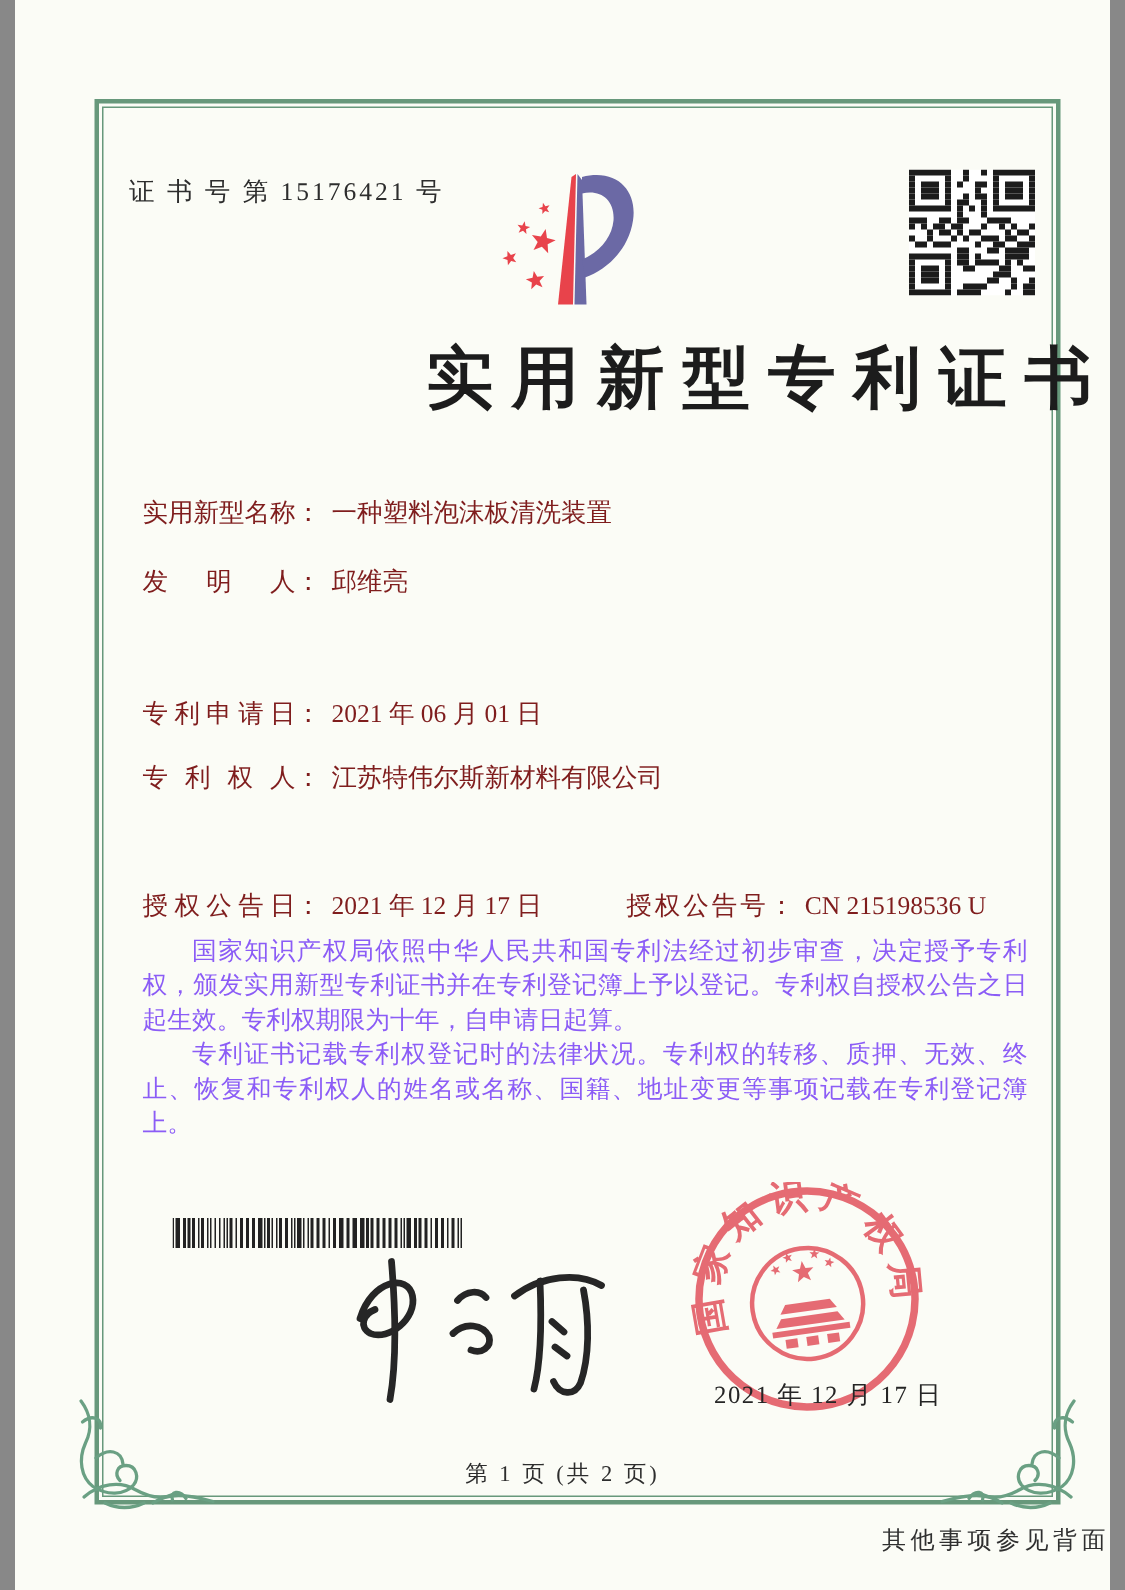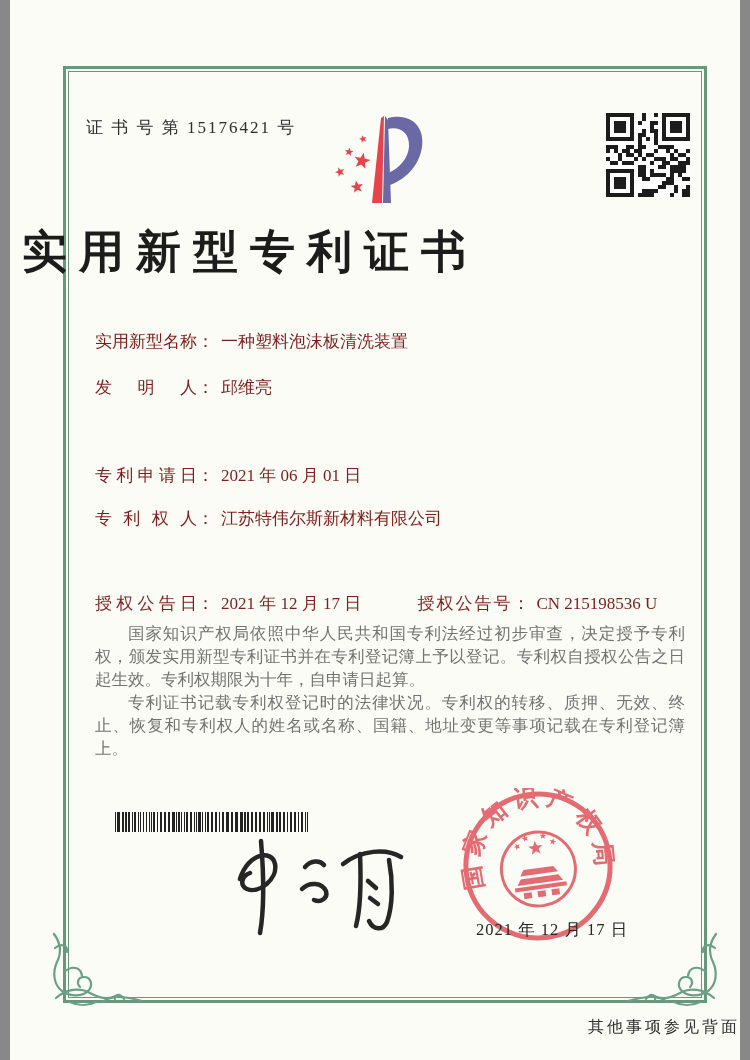--- a/index.html
+++ b/index.html
@@ -10,29 +10,29 @@
   }
   
   .frame{position:absolute; left:53px; top:66px; width:638px; height:931px;
     border:3px solid var(--frame-green,#67987b);}
   .frame-inner{position:absolute; left:2px; top:2px; right:2px; bottom:2px;
     border:1px solid var(--frame-green,#67987b);}
   .cert-no{position:absolute; left:76px; top:116px; font-size:17px; letter-spacing:2px;}
   .logo{position:absolute; left:318px; top:102px; width:112px; height:110px;}
   .qr{position:absolute; left:596px; top:113px; width:84px; height:84px;}
   .title{position:absolute; left:0; right:0; top:222px; margin:0;
-    text-align:left; font-size:45px; font-weight:700; letter-spacing:12px; text-indent:12px;
+    text-align:right; font-size:45px; font-weight:700; letter-spacing:12px; text-indent:12px;
     color:#1c1c1c;}
   .frow{position:absolute; left:85px; font-size:17px; white-space:nowrap; color:#7f1d1d;}
   .flabel{display:inline-block; width:102px; text-align:justify; text-align-last:justify;}
   .fvalue{margin-left:7px;}
   .grant2{margin-left:52px;}
   .grant2 .flabel{width:auto; letter-spacing:2px;}
   .body-text{position:absolute; left:85px; top:622px; width:590px;
-    font-size:16.5px; line-height:23px; text-align:justify; color:#737373;}
+    font-size:16.5px; line-height:23px; text-align:justify; color:#8b5cf6;}
   .body-text p{margin:0; text-indent:2em;}
   .barcode{position:absolute; left:105px; top:812px; width:196px; height:20px;}
   .officer{position:absolute; left:110px; top:853px; font-size:18px; line-height:36px;}
   .signature{position:absolute; left:200px; top:833px; width:200px; height:108px;}
   .seal{position:absolute; left:450px; top:788px; width:156px; height:156px; opacity:.88;}
   .seal-date{position:absolute; left:466px; top:919px; font-size:16.5px; letter-spacing:1px; color:#252525;}
   .page-num{position:absolute; left:0; right:0; top:973px; text-align:center;
     font-size:15px; letter-spacing:2px;}
   .back-note{position:absolute; left:0; right:0; top:1017px; text-align:right;
     font-size:16px; letter-spacing:3px; color:#2f2f2f;}
@@ -437,15 +437,16 @@
         <rect x="52" y="97" width="52" height="4"></rect>
         <rect x="60" y="103" width="8" height="6"></rect>
         <rect x="74" y="103" width="8" height="6"></rect>
         <rect x="88" y="103" width="8" height="6"></rect>
       </g>
     </g>
   </svg>
 
   <div class="seal-date">2021 年 12 月 17 日</div>
 
+  <div class="page-num">第 1 页 (共 2 页)</div>
   <div class="back-note">其他事项参见背面</div>
 
 </div>
 
 </body></html>

